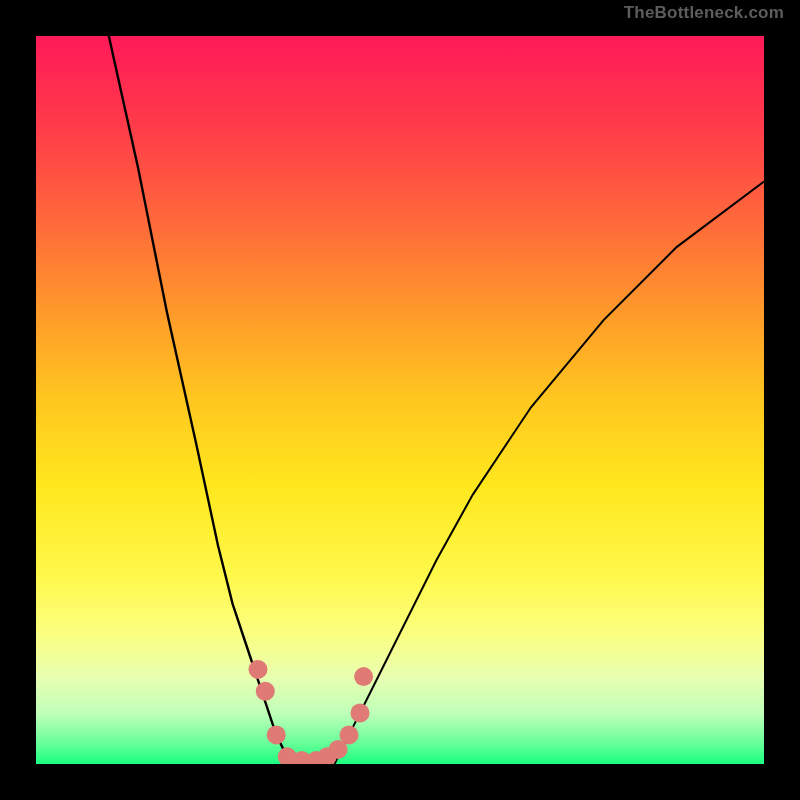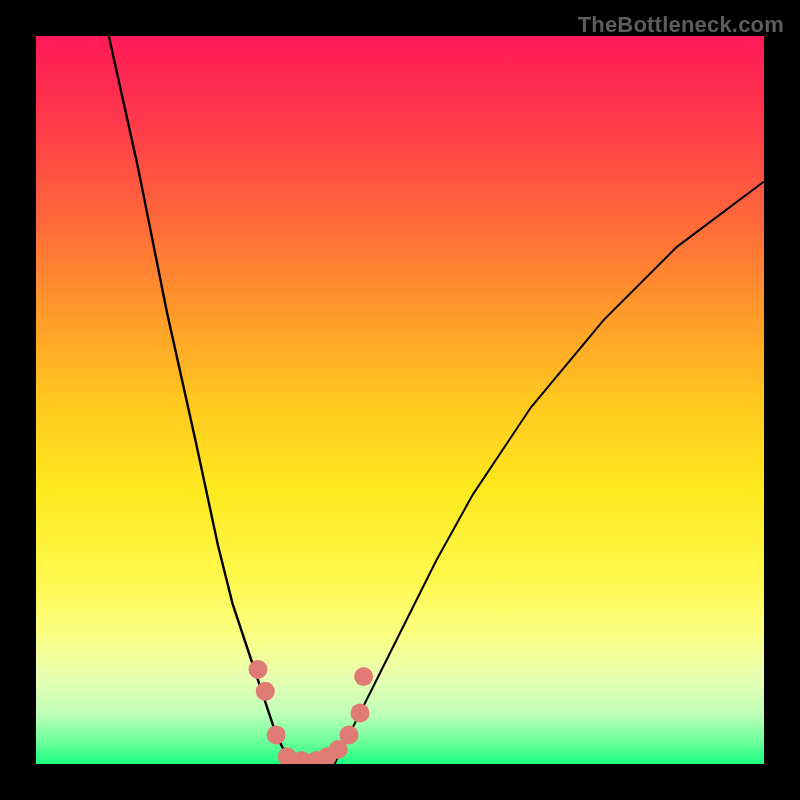--- a/index.html
+++ b/index.html
@@ -33,24 +33,24 @@
       #fff84a 74%,
       #fbff80 82%,
       #e8ffb0 88%,
       #c0ffb8 93%,
       #6bff9a 97%,
       #1bff80 100%
     );
   }
   .watermark {
     position: absolute;
-    top: 12px;
+    top: 3px;
     right: 16px;
     color: #5d5d5d;
-    font-size: 22px;
+    font-size: 17px;
     font-weight: 600;
     letter-spacing: 0.2px;
     user-select: none;
   }
   svg.curves {
     position: absolute;
     left: 0; top: 0;
     width: 728px;
     height: 728px;
   }

